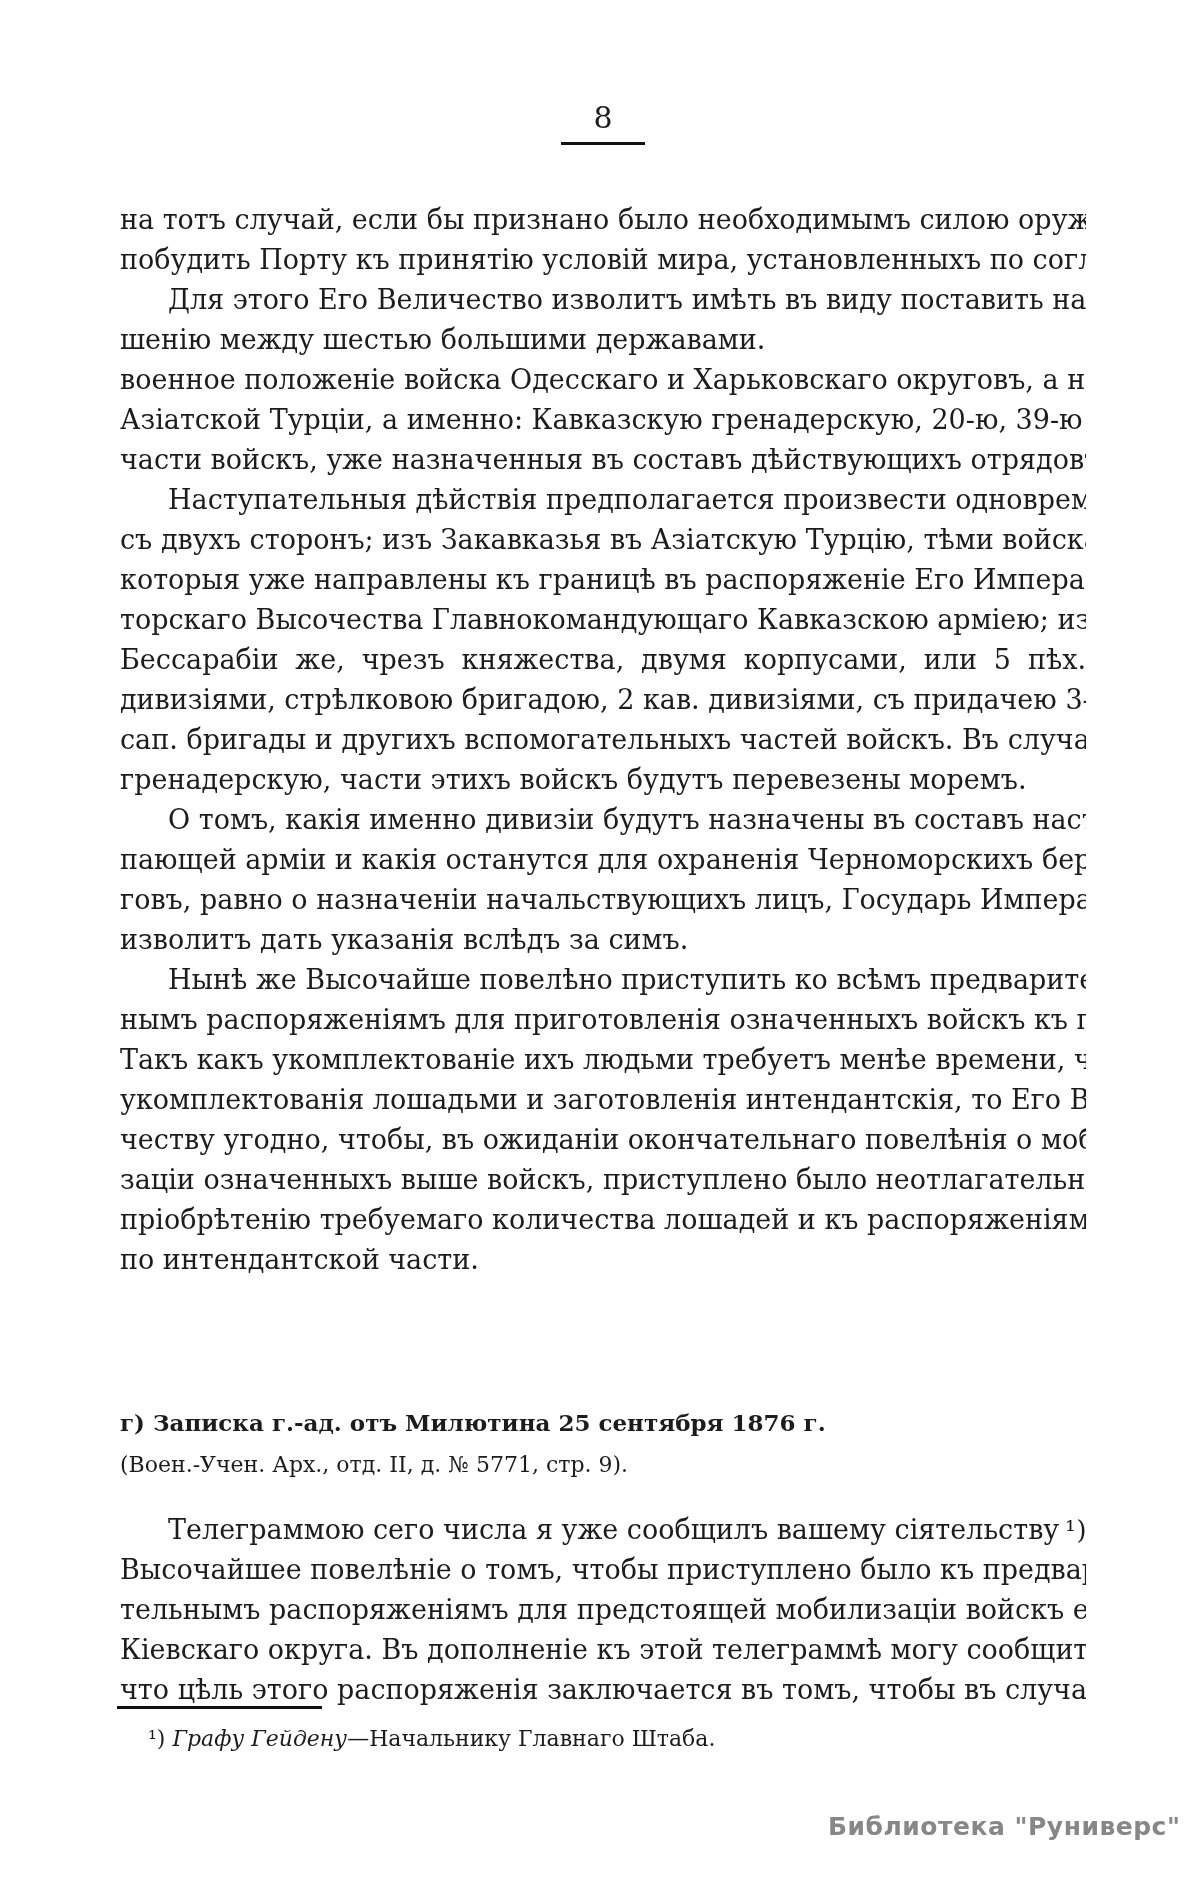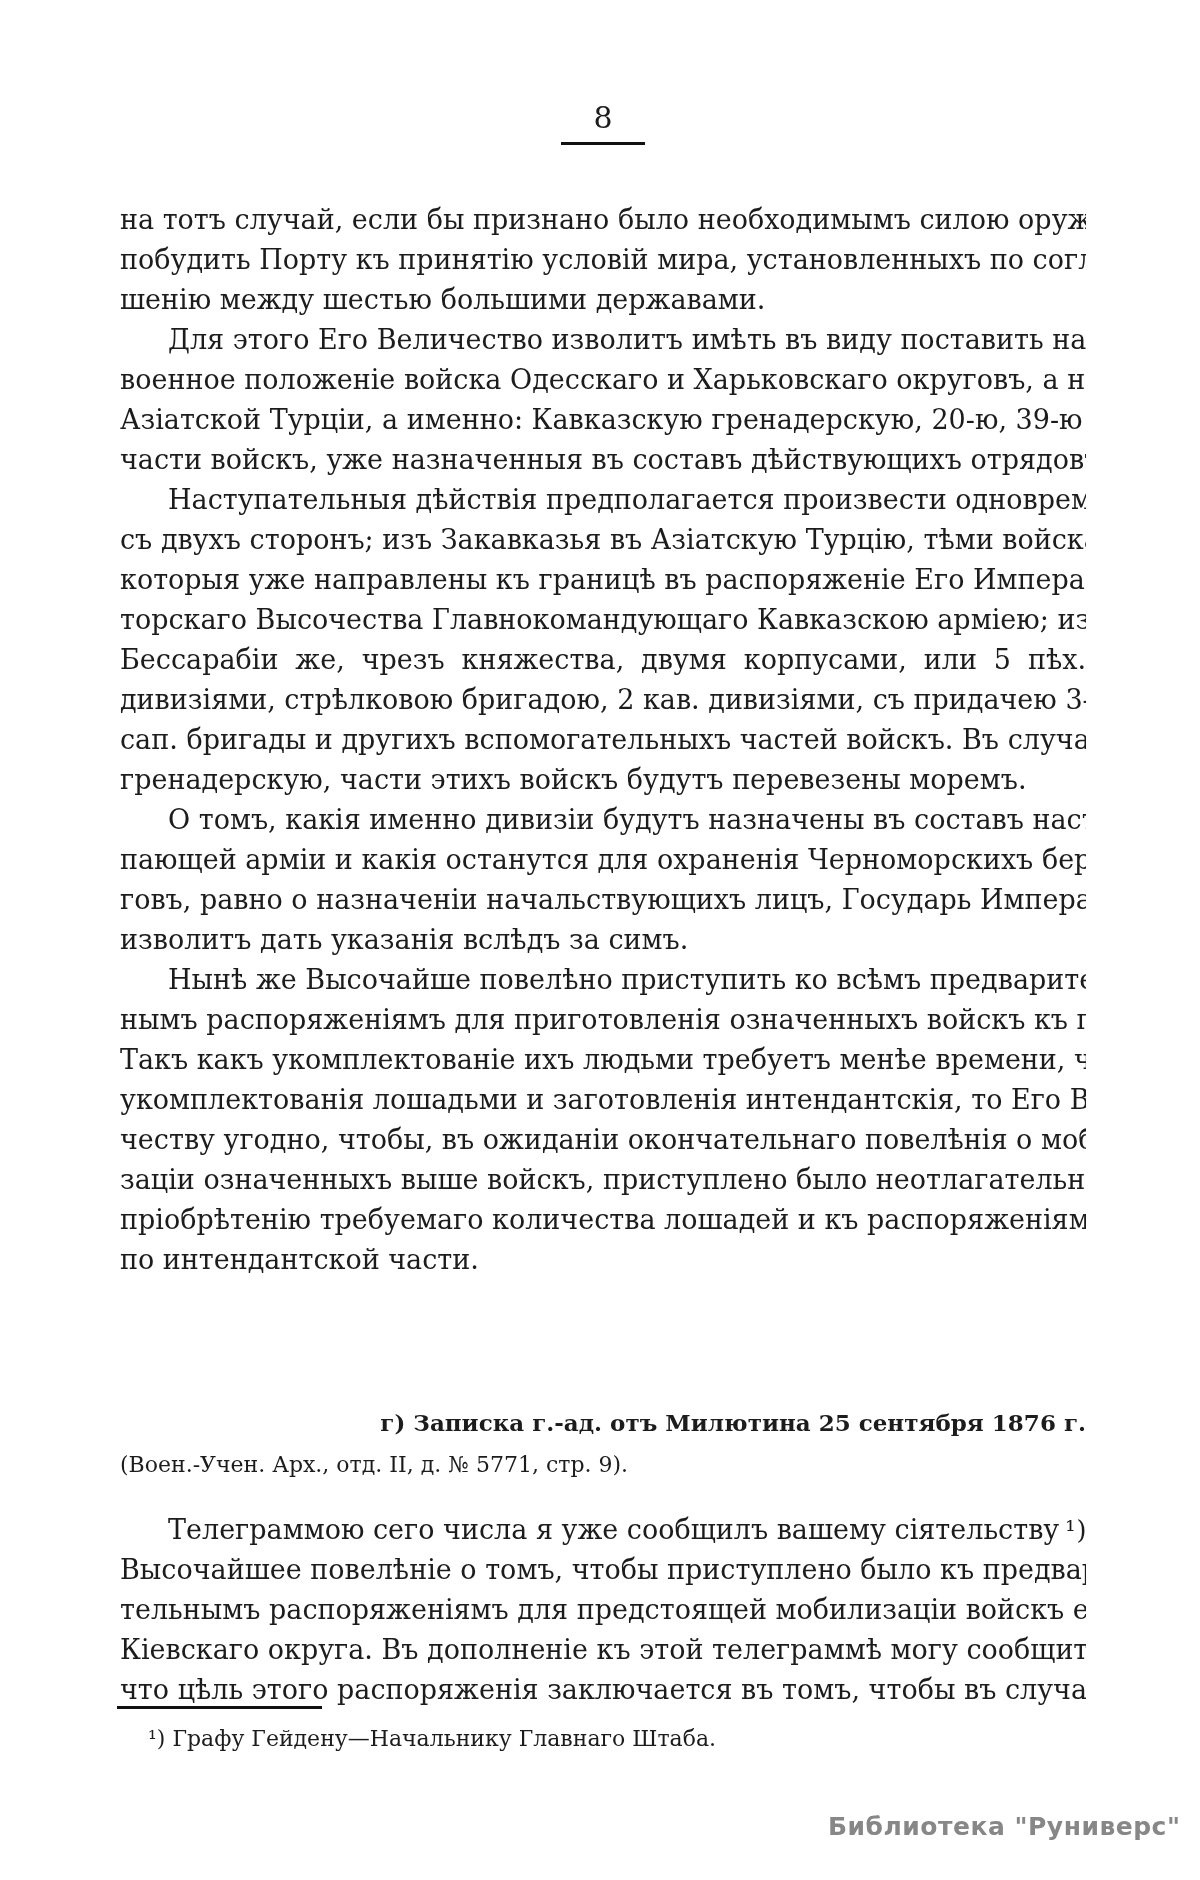--- a/index.html
+++ b/index.html
@@ -57,21 +57,21 @@
     font-size: 0.95em;
     margin-left: 6px;
     letter-spacing: 1px;
   }
   
   .heading {
     position: absolute;
     top: 1408px;
     left: 120px;
     width: 966px;
-    text-align: right;
+    text-align: left;
     font-weight: bold;
     font-size: 23px;
     line-height: 30px;
   }
   .source {
     position: absolute;
     top: 1450px;
     left: 120px;
     width: 966px;
     font-size: 22px;
@@ -90,20 +90,21 @@
     position: absolute;
     top: 1722px;
     left: 120px;
     width: 966px;
     font-size: 22px;
     line-height: 34px;
     padding-left: 0;
     text-indent: 28px;
   }
   .footnote .it {
+    font-style: italic;
     text-align: center;
   }
   
   .watermark {
     position: absolute;
     top: 1812px;
     left: 828px;
     font-family: "DejaVu Sans", sans-serif;
     font-weight: bold;
     font-size: 25px;
@@ -116,23 +117,23 @@
 
 <div class="page">
 
   <div class="folio">
     <span class="folio-num">8</span>
   </div>
 
   <div class="body-text bt-1">
     <div class="line">на тотъ случай, если бы признано было необходимымъ силою оружія</div>
     <div class="line">побудить Порту къ принятію условій мира, установленныхъ по согла-</div>
+    <div class="line indent">Для этого Его Величество изволитъ имѣть въ виду поставить на</div>
+
     <div class="line last">шенію между шестью большими державами.</div>
-
-    <div class="line indent">Для этого Его Величество изволитъ имѣть въ виду поставить на</div>
     <div class="line">военное положеніе войска Одесскаго и Харьковскаго округовъ, а на</div>
     <div class="line">Азіатской Турціи, а именно: Кавказскую гренадерскую, 20-ю, 39-ю и</div>
     <div class="line last">части войскъ, уже назначенныя въ составъ дѣйствующихъ отрядовъ.</div>
 
     <div class="line indent">Наступательныя дѣйствія предполагается произвести одновременно</div>
     <div class="line">съ двухъ сторонъ; изъ Закавказья въ Азіатскую Турцію, тѣми войсками,</div>
     <div class="line">которыя уже направлены къ границѣ въ распоряженіе Его Импера-</div>
     <div class="line">торскаго Высочества Главнокомандующаго Кавказскою арміею; изъ</div>
     <div class="line">Бессарабіи же, чрезъ княжества, двумя корпусами, или 5 пѣх.</div>
     <div class="line">дивизіями, стрѣлковою бригадою, 2 кав. дивизіями, съ придачею 3-й</div>

